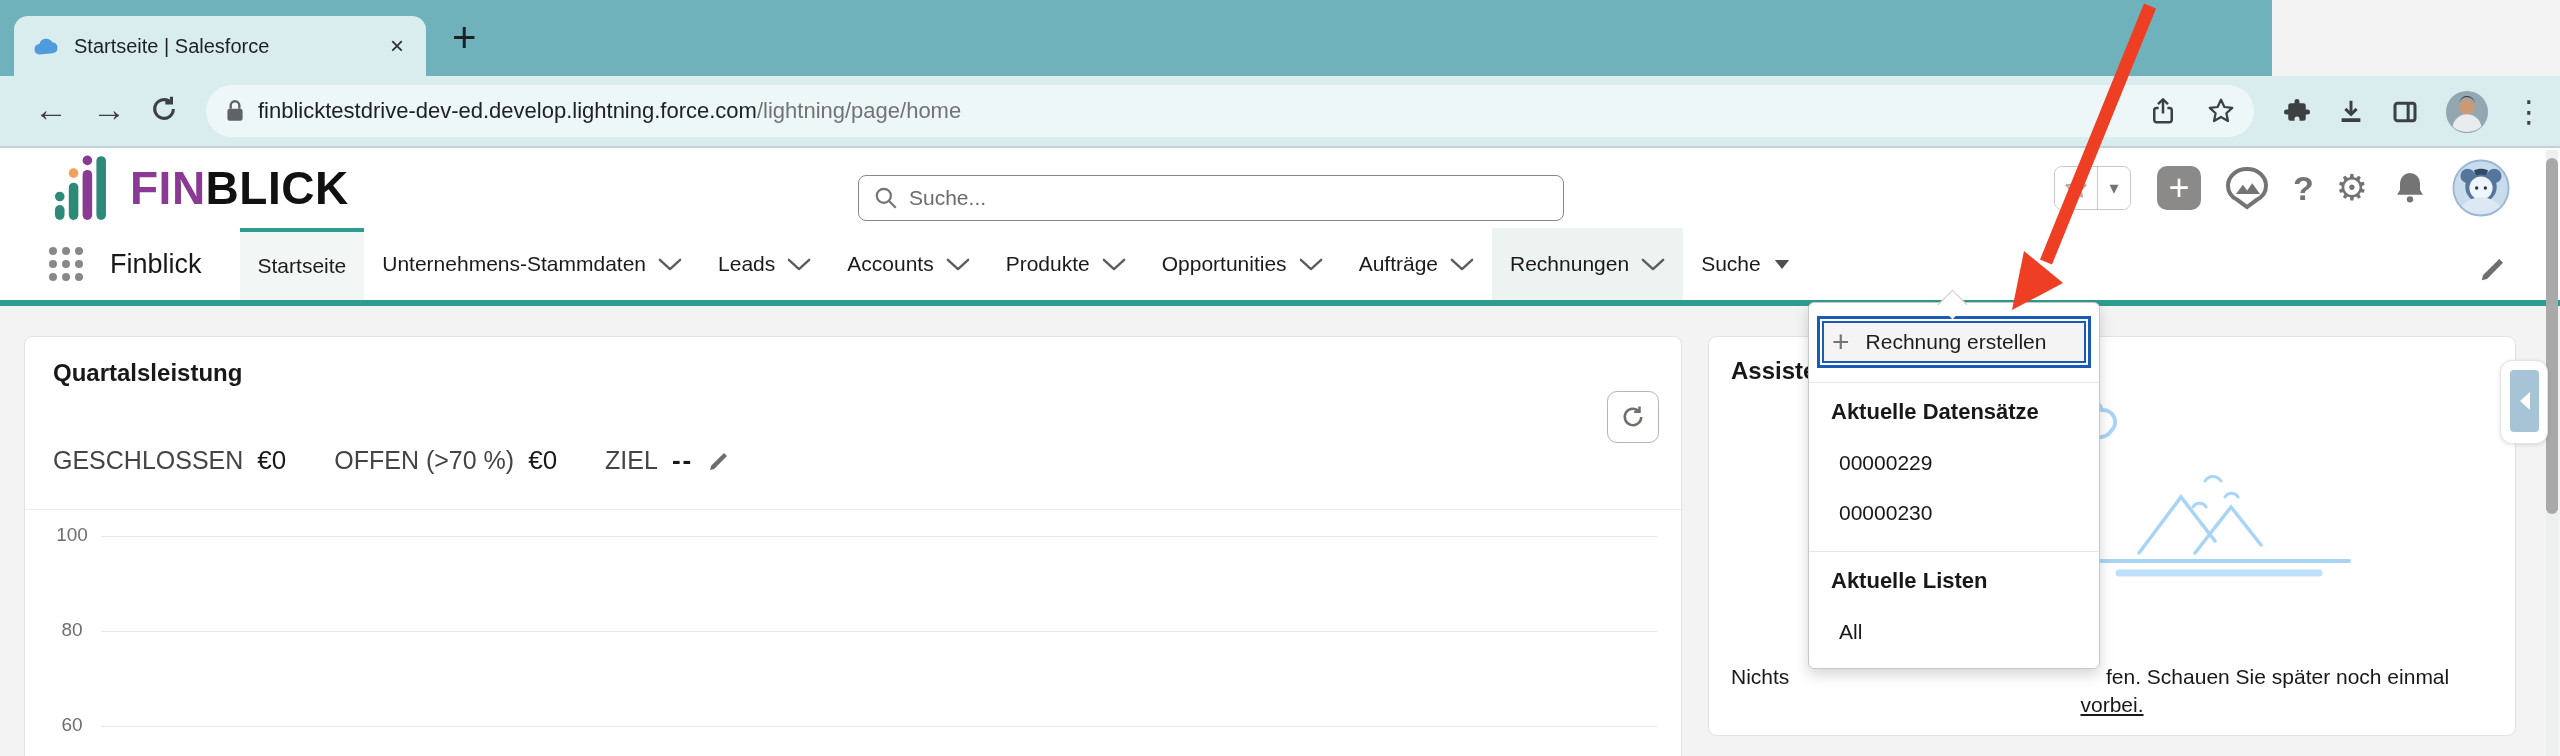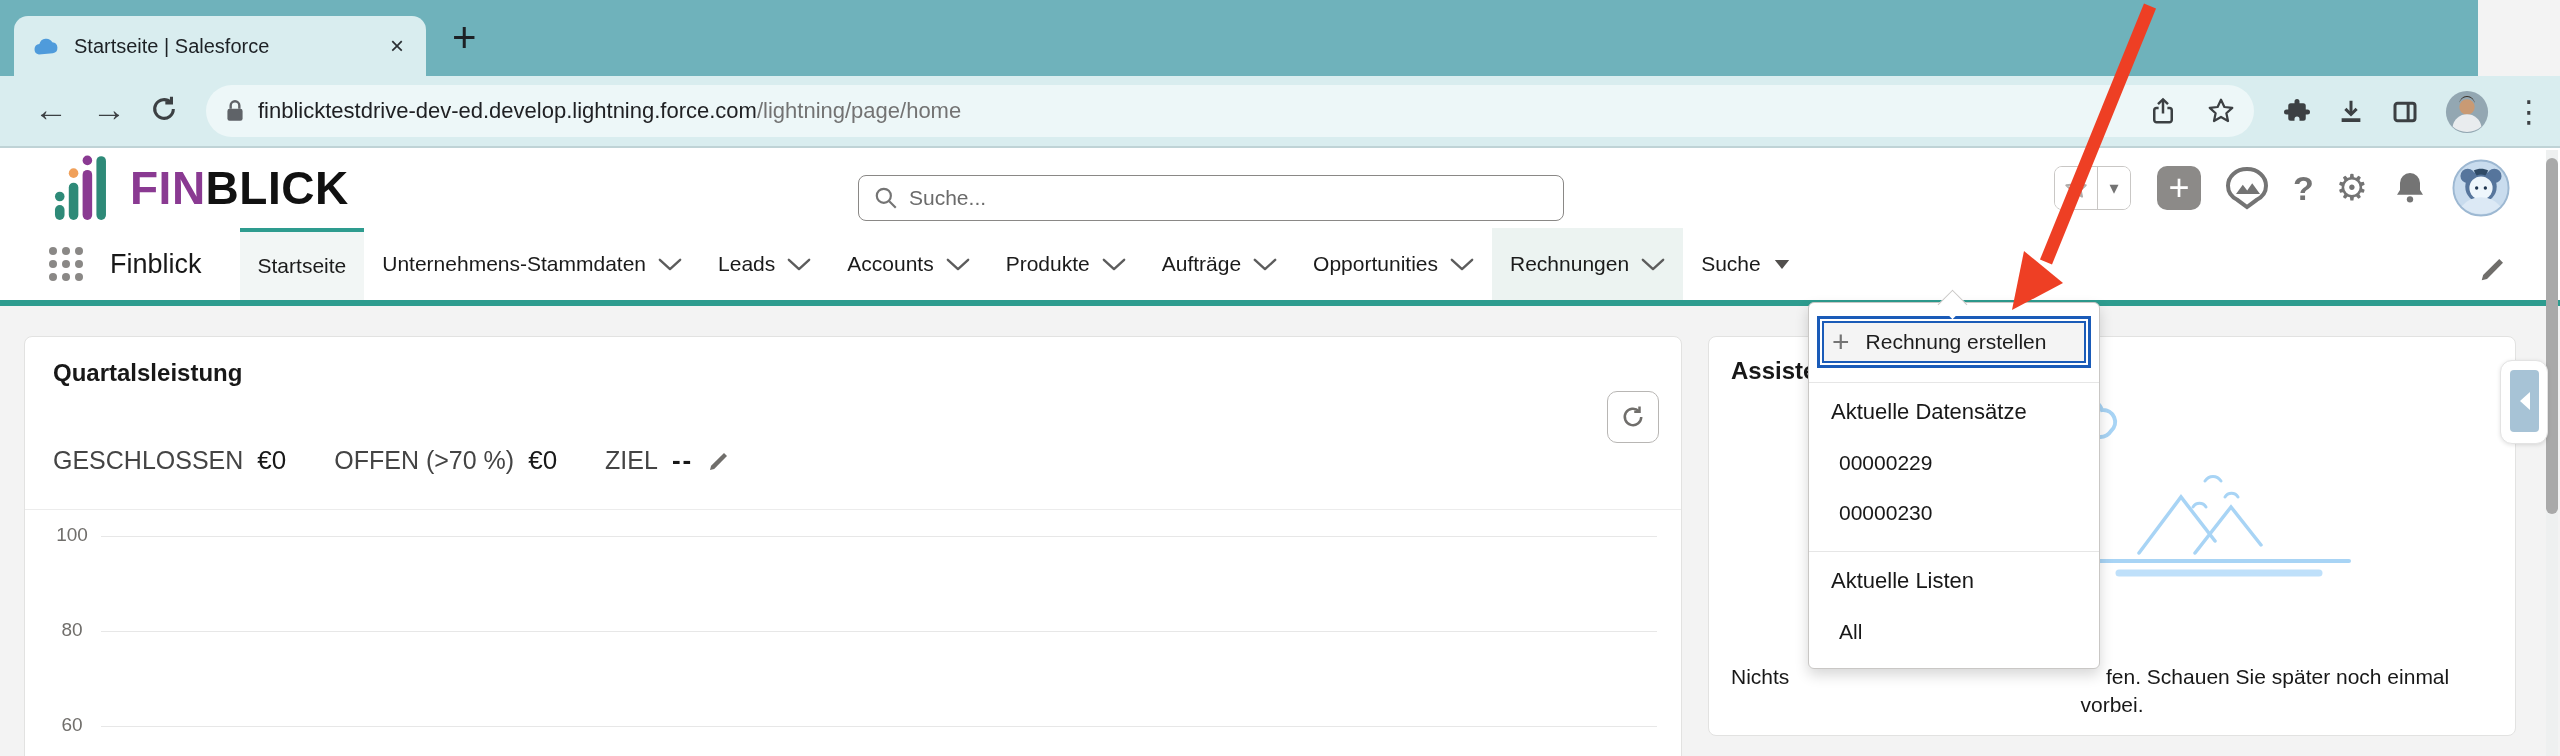--- a/index.html
+++ b/index.html
@@ -1,19 +1,19 @@
 <!DOCTYPE html>
 <html><head>
 <meta charset="utf-8">
 <style>
   html,body{margin:0;padding:0;background:#333;}
   .stage{position:relative;width:2560px;height:756px;overflow:hidden;background:#f3f3f3;
          font-family:"Liberation Sans","DejaVu Sans",sans-serif;}
   
-  .tabstrip{position:absolute;left:0;top:0;width:2478px;height:76px;background:#6fb2bb;}
+  .tabstrip{position:absolute;left:0;top:0;width:2272px;height:76px;background:#6fb2bb;}
   .btab{position:absolute;left:14px;top:16px;width:412px;height:60px;background:#d9edef;
         border-radius:14px 14px 0 0;display:flex;align-items:center;padding:0 16px;box-sizing:border-box;}
   .btab-title{flex:1;font-size:20px;color:#1d2125;margin-left:14px;white-space:nowrap;overflow:hidden;}
   .btab-close{font-size:24px;color:#2b2f33;padding:0 6px;}
   .newtab{position:absolute;left:452px;top:14px;font-size:42px;font-weight:300;color:#1d2125;}
   .toolbar{position:absolute;left:0;top:76px;width:2560px;height:72px;background:#d9edef;
            border-bottom:2px solid #bfd3d6;box-sizing:border-box;}
   .navglyph{position:absolute;top:14px;font-size:34px;color:#3c4043;}
   .urlpill{position:absolute;left:206px;top:9px;width:2048px;height:52px;background:#edf7f8;
            border-radius:26px;display:flex;align-items:center;padding:0 18px;box-sizing:border-box;}
@@ -59,33 +59,33 @@
               border-radius:10px;background:#fff;display:flex;align-items:center;justify-content:center;}
   .statsrow{position:absolute;left:28px;top:108px;display:flex;align-items:center;gap:14px;}
   .stat-label{font-size:25px;color:#444;}
   .stat-value{font-size:26px;color:#181818;margin-right:34px;}
   .stat-dash{font-size:26px;font-weight:700;color:#181818;letter-spacing:2px;}
   .q-divider{position:absolute;left:0px;top:172px;width:1656px;height:1px;background:#ececec;}
   .gridline{position:absolute;height:1px;background:#e7e7e7;left:76px;width:1556px;}
   .ytick{position:absolute;width:42px;text-align:center;font-size:19px;color:#706e6b;left:26px;}
   
   .a-text{position:absolute;font-size:21px;color:#181818;white-space:nowrap;}
-  .a-line2{position:absolute;left:0;right:0;top:356px;text-align:center;font-size:21px;color:#181818;}
+  .a-line2{position:absolute;left:0;right:0;top:356px;text-align:center;font-size:21px;color:#181818;text-decoration:underline;}
   
   .dropdown{position:absolute;left:1808px;top:302px;width:292px;background:#fff;border:1px solid #c9c7c5;
             border-radius:6px;box-shadow:0 6px 14px rgba(0,0,0,.16);z-index:10;padding:10px 0 18px 0;box-sizing:border-box;}
   .notch{position:absolute;left:1942px;top:294px;width:20px;height:20px;background:#fff;
          border-left:1px solid #c9c7c5;border-top:1px solid #c9c7c5;transform:rotate(45deg);z-index:11;}
   .dd-create{margin:3px 8px 0 8px;height:52px;display:flex;align-items:center;gap:16px;padding:0 12px;
              background:#f4f4f4;border:3px solid #1a5bb8;box-shadow:inset 0 0 0 2px #ffffff,inset 0 0 0 4px #1a5bb8;
              box-sizing:border-box;}
   .dd-plus{font-size:30px;color:#747474;line-height:1;font-weight:300;}
   .dd-create-label{font-size:21px;color:#1d1d1d;}
   .dd-divider{height:1px;background:#e6e6e6;margin:14px 0;}
-  .dd-header{padding:0 22px;font-size:22px;font-weight:400;color:#181818;margin:16px 0 10px 0;}
+  .dd-header{padding:0 22px;font-size:22px;font-weight:700;color:#181818;margin:16px 0 10px 0;}
   .dd-item{padding:0 22px;font-size:21px;color:#181818;margin:26px 8px;}
   
   .arrowsvg{position:absolute;left:0;top:0;z-index:30;pointer-events:none;}
   .scrolltrack{position:absolute;left:2546px;top:150px;width:12px;height:606px;background:#eef0f0;}
   .scrollthumb{position:absolute;left:2546px;top:158px;width:12px;height:356px;background:#a9a9a9;border-radius:6px;}
   .panelhandle{position:absolute;left:2500px;top:360px;width:46px;height:82px;background:#fff;
                border:1px solid #e3e3e3;border-radius:12px;box-shadow:0 1px 4px rgba(0,0,0,.12);z-index:6;}
   .panelbtn{position:absolute;left:9px;top:9px;width:29px;height:62px;background:#a7c3d6;border-radius:4px;
             display:flex;align-items:center;justify-content:center;}
 </style>
@@ -253,27 +253,27 @@
           <path d="M2 3l11 10L24 3" fill="none" stroke="#5c5c5c" stroke-width="2.6" stroke-linecap="round" stroke-linejoin="round"></path>
         </svg>
     </div>
     <div class="navtab">
       <span>Produkte</span>
       <svg width="24" height="15" viewBox="0 0 26 16">
           <path d="M2 3l11 10L24 3" fill="none" stroke="#5c5c5c" stroke-width="2.6" stroke-linecap="round" stroke-linejoin="round"></path>
         </svg>
     </div>
     <div class="navtab">
+      <span>Opportunities</span>
+      <svg width="24" height="15" viewBox="0 0 26 16">
+          <path d="M2 3l11 10L24 3" fill="none" stroke="#5c5c5c" stroke-width="2.6" stroke-linecap="round" stroke-linejoin="round"></path>
+        </svg>
+    </div>
+    <div class="navtab">
       <span>Aufträge</span>
-      <svg width="24" height="15" viewBox="0 0 26 16">
-          <path d="M2 3l11 10L24 3" fill="none" stroke="#5c5c5c" stroke-width="2.6" stroke-linecap="round" stroke-linejoin="round"></path>
-        </svg>
-    </div>
-    <div class="navtab">
-      <span>Opportunities</span>
       <svg width="24" height="15" viewBox="0 0 26 16">
           <path d="M2 3l11 10L24 3" fill="none" stroke="#5c5c5c" stroke-width="2.6" stroke-linecap="round" stroke-linejoin="round"></path>
         </svg>
     </div>
     <div class="navtab open">
       <span>Rechnungen</span>
       <svg width="24" height="15" viewBox="0 0 26 16">
           <path d="M2 3l11 10L24 3" fill="none" stroke="#5c5c5c" stroke-width="2.6" stroke-linecap="round" stroke-linejoin="round"></path>
         </svg>
     </div>

